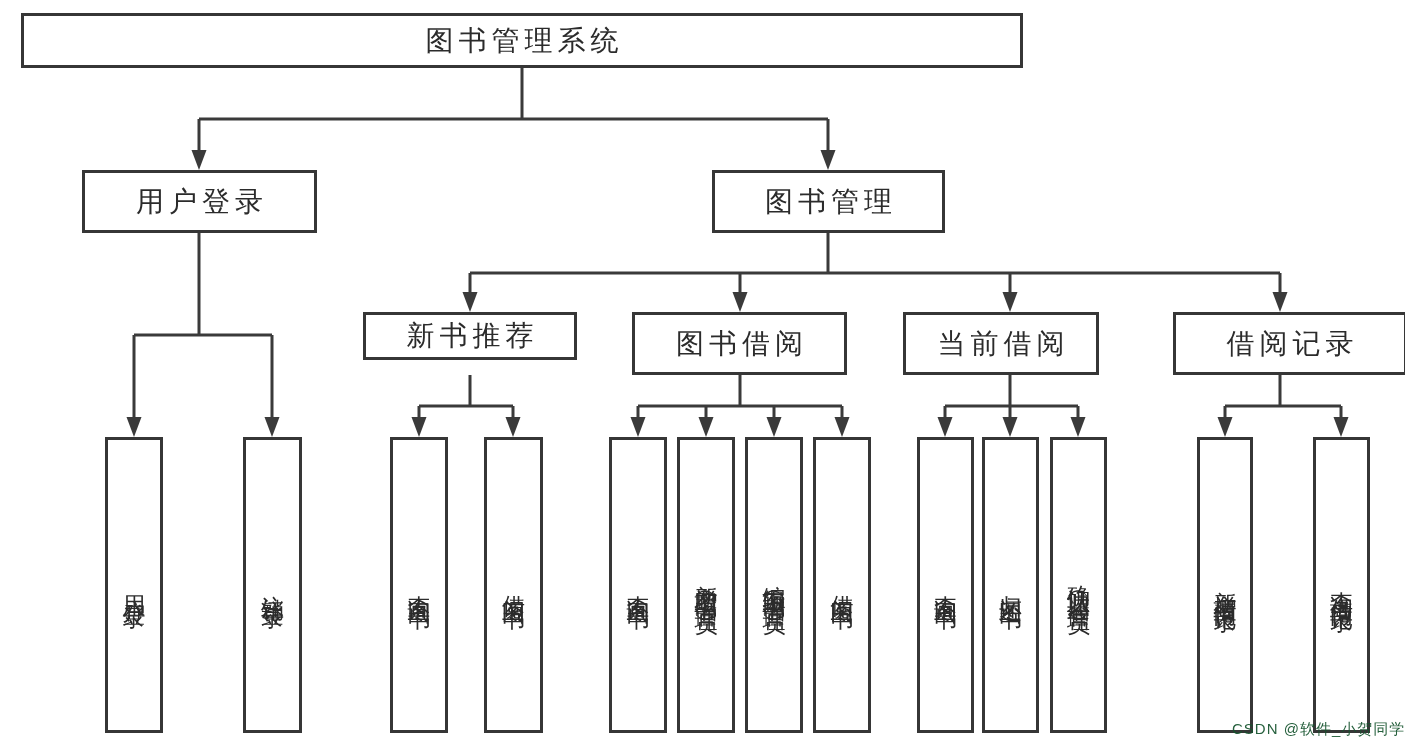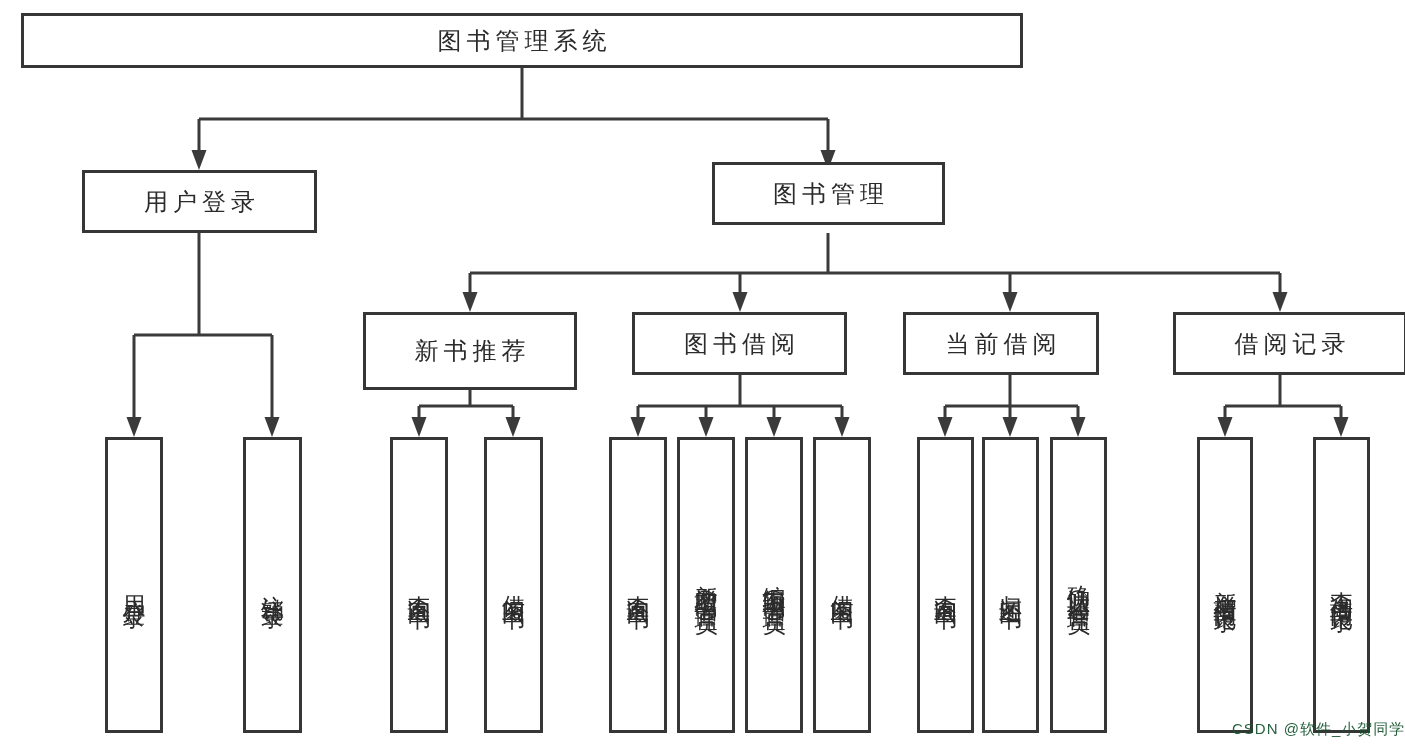--- a/index.html
+++ b/index.html
@@ -15,21 +15,21 @@
     box-sizing:border-box;
     border:3px solid #363636;
     background:#ffffff;
     color:#2b2b2b;
     display:flex;
     align-items:center;
     justify-content:center;
     z-index:2;
   }
   .node.h{
-    font-size:24px;
+    font-size:28px;
     letter-spacing:5px;
     text-indent:5px;
     white-space:nowrap;
   }
   .node.v{
     writing-mode:vertical-rl;
     text-orientation:mixed;
     font-size:23px;
     letter-spacing:4px;
     line-height:1;
@@ -103,23 +103,23 @@
     <g>
       <path d="M1280 375 V406 M1225 406 H1341 M1225 406 V418 M1341 406 V418"></path>
       <polygon points="1217.5,417 1232.5,417 1225,437"></polygon>
       <polygon points="1333.5,417 1348.5,417 1341,437"></polygon>
     </g>
   </svg>
 
   <div class="node h" style="left:21px;top:13px;width:1002px;height:55px">图书管理系统</div>
 
   <div class="node h" style="left:82px;top:170px;width:235px;height:63px">用户登录</div>
-  <div class="node h" style="left:712px;top:162px;width:233px;height:63px">图书管理</div>
+  <div class="node h" style="left:712px;top:170px;width:233px;height:63px">图书管理</div>
 
-  <div class="node h" style="left:363px;top:312px;width:214px;height:78px">新书推荐</div>
+  <div class="node h" style="left:363px;top:312px;width:214px;height:48px">新书推荐</div>
   <div class="node h" style="left:632px;top:312px;width:215px;height:63px">图书借阅</div>
   <div class="node h" style="left:903px;top:312px;width:196px;height:63px">当前借阅</div>
   <div class="node h" style="left:1173px;top:312px;width:234px;height:63px">借阅记录</div>
 
   <div class="node v" style="left:105px;top:437px;width:58px;height:296px">用户登录</div>
   <div class="node v" style="left:243px;top:437px;width:59px;height:296px">注销登录</div>
 
   <div class="node v" style="left:390px;top:437px;width:58px;height:296px">查询图书</div>
   <div class="node v" style="left:484px;top:437px;width:59px;height:296px">借阅图书</div>
 

